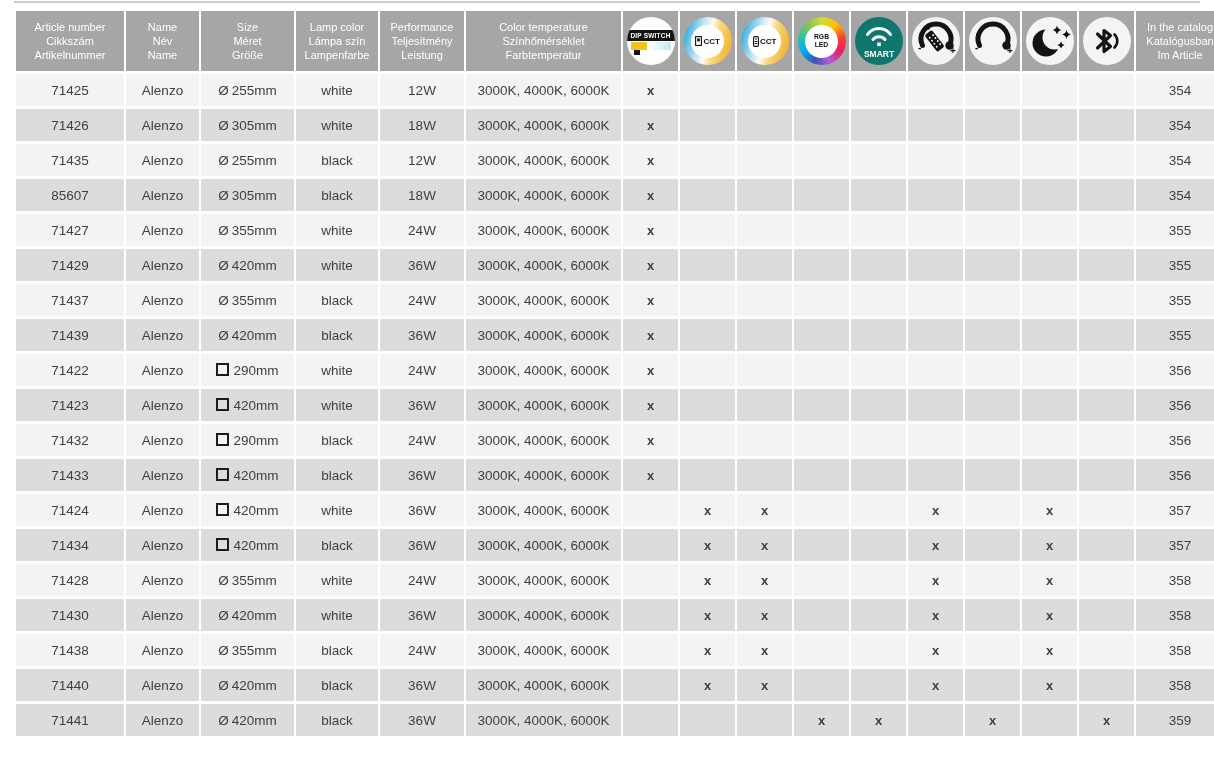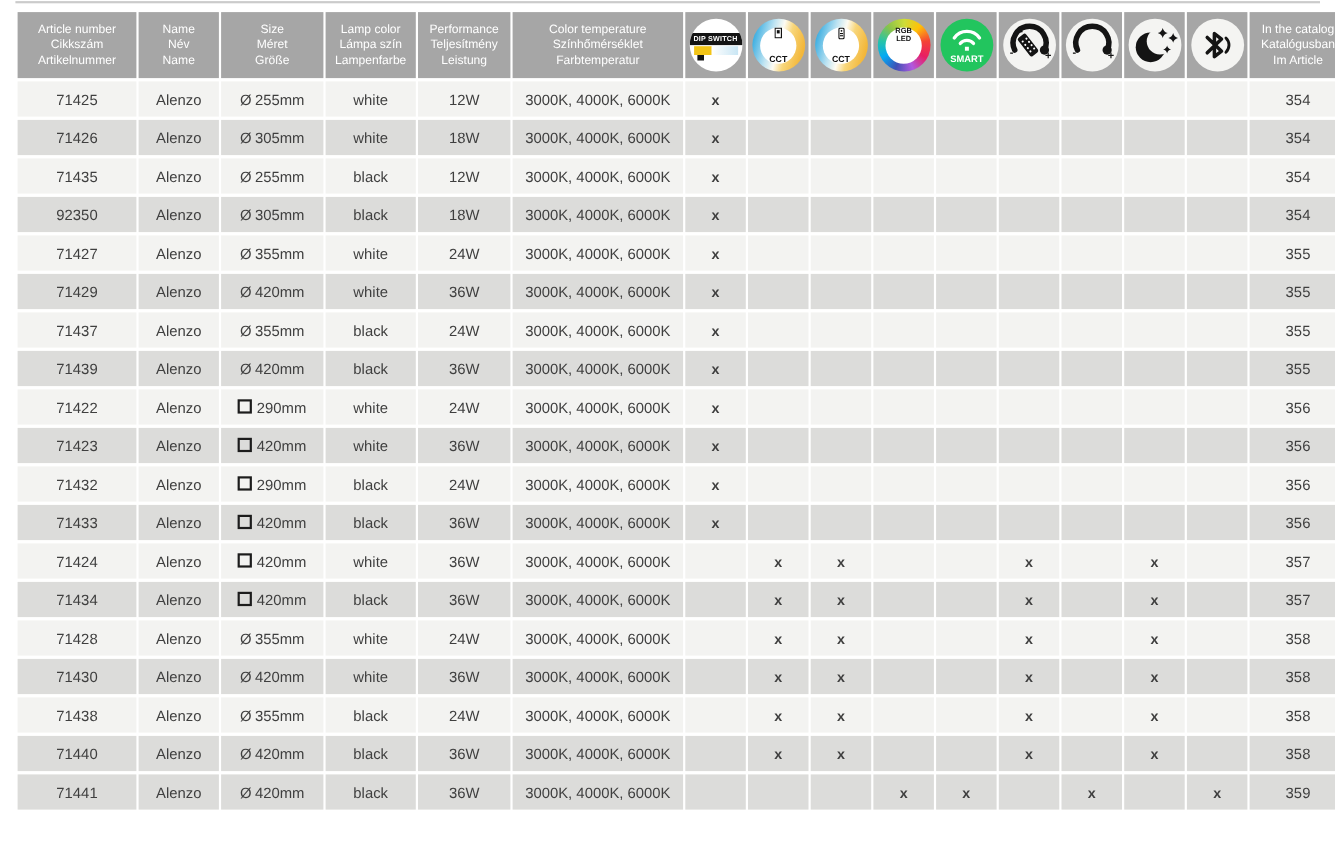--- a/index.html
+++ b/index.html
@@ -72,25 +72,25 @@
   }
   .dip-bar{position:absolute;top:25px;left:4px;right:4px;height:8px;display:flex;}
   .dip-bar .y{width:42%;background:#f2c417;}
   .dip-bar .g{flex:1;background:linear-gradient(90deg,#ffffff,#c9e6f4);}
   .dip-nub{position:absolute;top:33px;left:7px;width:6px;height:5px;background:var(--ink);}
   
   .ring-cct{background:linear-gradient(105deg,#41b0e2 10%,#bfe4f2 35%,#fdfbf2 50%,#f8d67a 64%,#f3b73a 88%);}
   .ring-rgb{background:conic-gradient(from 0deg,#cddc39,#ffc107,#f44336,#e91e63,#b05ae0,#3f51b5,#03a9f4,#27c4a8,#8bc34a,#cddc39);}
   .core{
     width:33px;height:33px;border-radius:50%;background:#ffffff;
-    display:flex;align-items:center;justify-content:space-between;gap:1.5px;
-    color:#101010;font-weight:bold;font-size:8px;z-index:1;flex-direction:column;
+    display:flex;align-items:center;justify-content:center;gap:1.5px;
+    color:#101010;font-weight:bold;font-size:8px;z-index:1;
   }
   .rgb-core{font-size:6.8px;line-height:1.15;text-align:center;}
-  .smart-bg{background:#22c55e;text-align:center;}
+  .smart-bg{background:#0f766e;text-align:center;}
   .icon-svg{display:block;}
 </style>
 </head>
 <body>
 
 <div class="page">
   <div class="top-rule"></div>
   <table class="catalog">
     <colgroup>
       <col style="width:108px">
@@ -289,21 +289,21 @@
           <td class="mark"></td>
           <td class="mark"></td>
           <td class="mark"></td>
           <td class="mark"></td>
           <td class="mark"></td>
           <td class="mark"></td>
           <td class="mark"></td>
           <td>354</td>
         </tr>
         <tr class="dark">
-          <td>92350</td>
+          <td>85607</td>
           <td>Alenzo</td>
           <td><span class="rd">Ø</span>305mm</td>
           <td>black</td>
           <td>18W</td>
           <td>3000K, 4000K, 6000K</td>
           <td class="mark">x</td>
           <td class="mark"></td>
           <td class="mark"></td>
           <td class="mark"></td>
           <td class="mark"></td>

